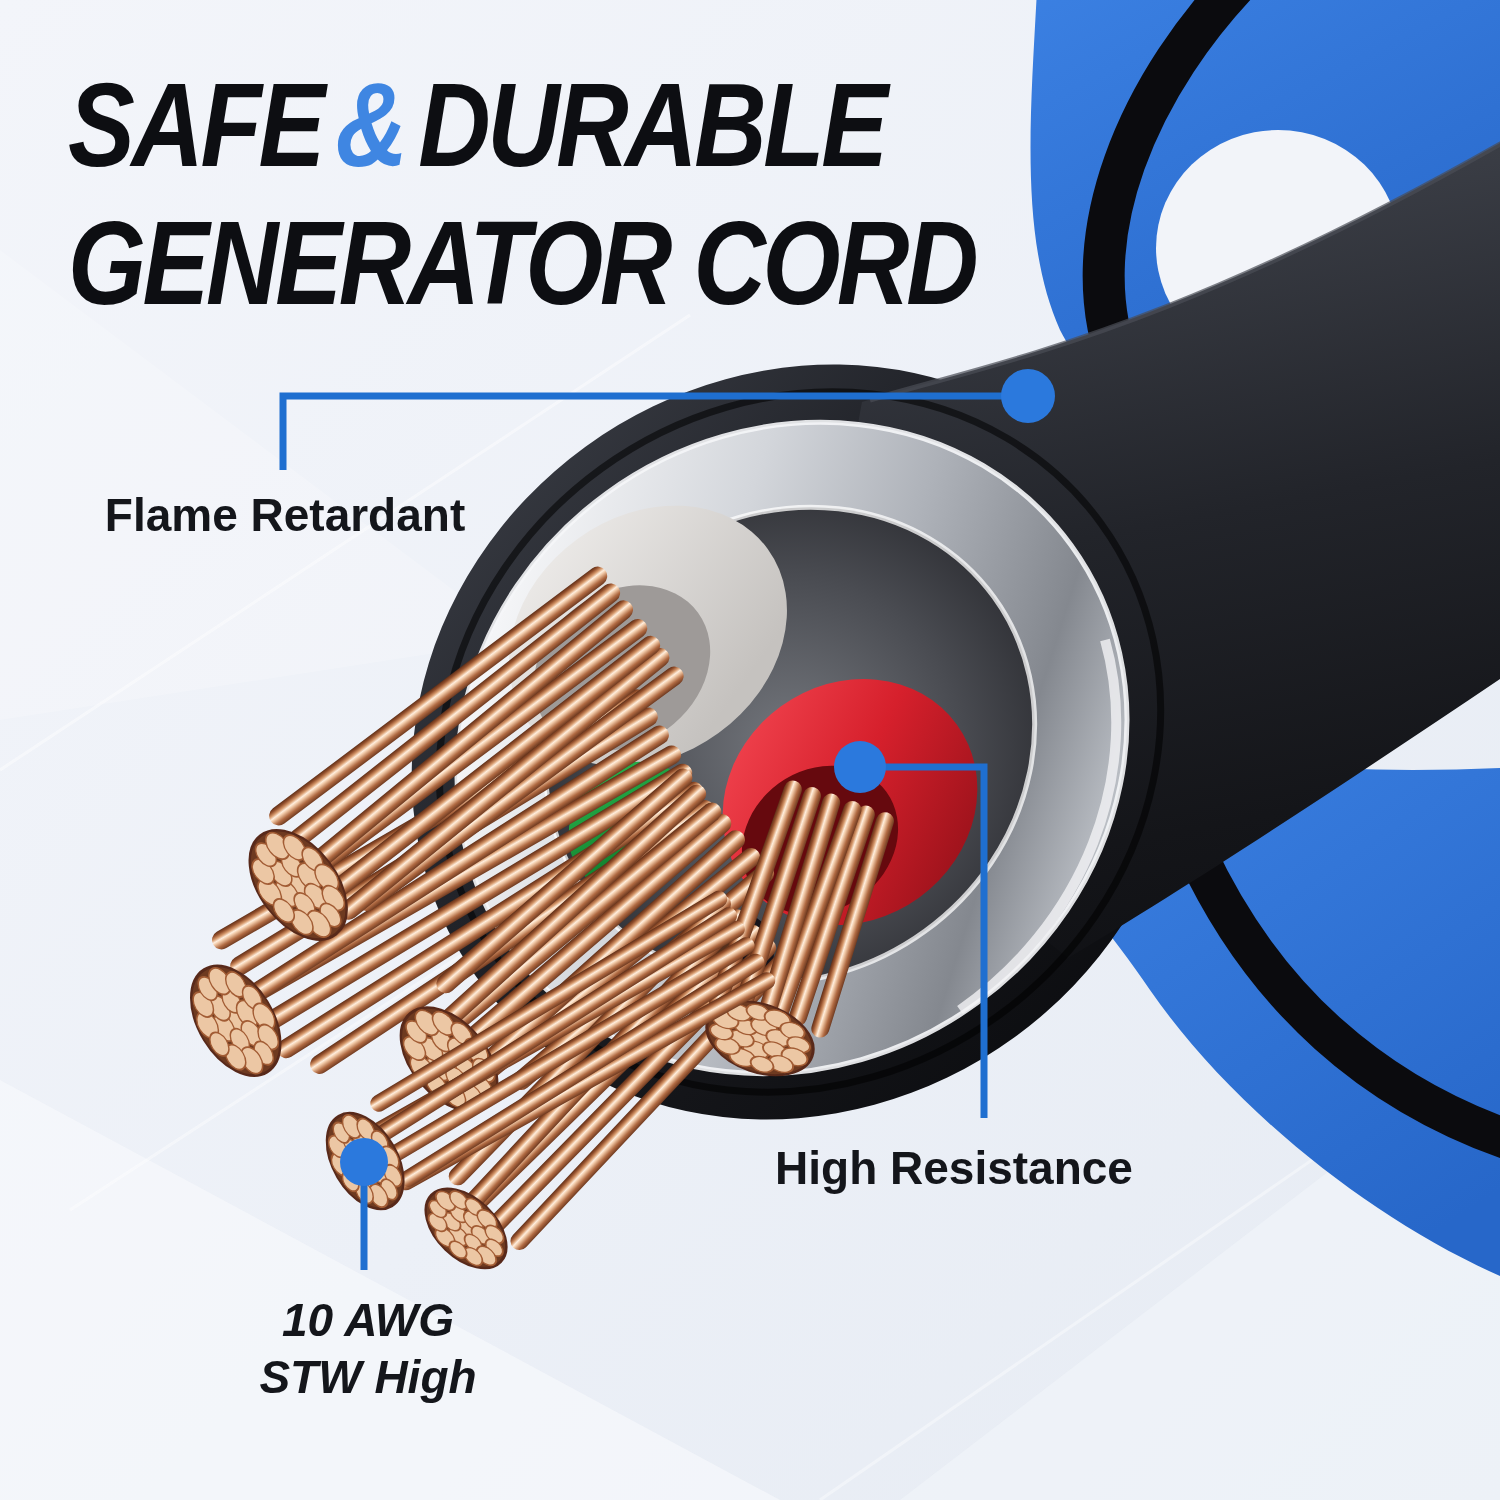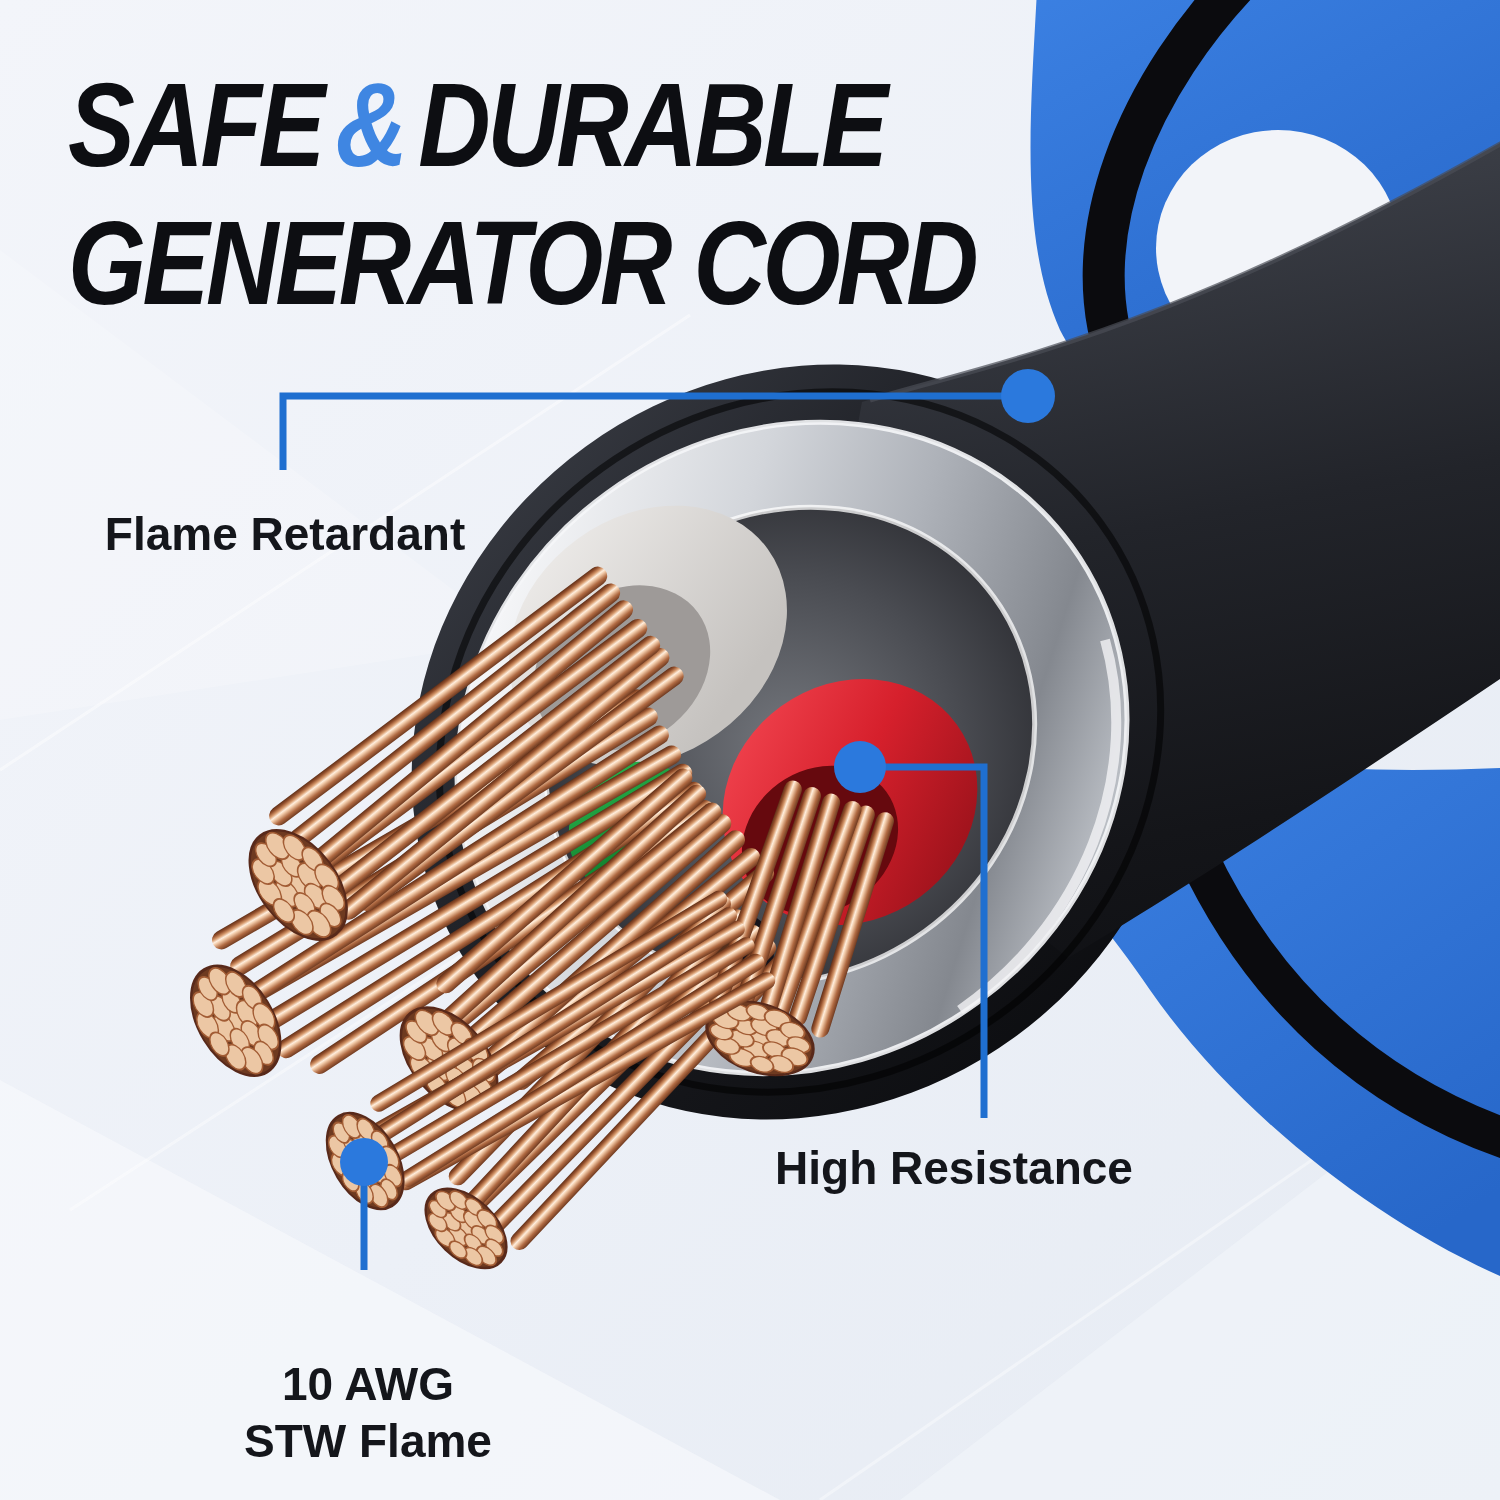--- a/index.html
+++ b/index.html
@@ -14,23 +14,23 @@
     font-style:italic;font-weight:700;font-size:118px;line-height:138px;
     letter-spacing:-4px;color:var(--title-color,#0d0e12);
     transform:scaleX(.85);transform-origin:0 0;white-space:nowrap;
   }
   .title .t-amp{color:var(--amp-blue,#3f86e2);margin:0 16px;}
   .label{
     position:absolute;transform:translateX(-50%);
     font-weight:700;font-size:46px;line-height:57px;text-align:center;
     color:var(--label-color,#14161b);white-space:nowrap;
   }
-  #label-jacket{left:285px;top:506px;}
+  #label-jacket{left:285px;top:487px;}
   #label-insulation{left:954px;top:1140px;}
-  #label-wire{left:368px;top:1356px;}
+  #label-wire{left:368px;top:1292px;font-style:italic;}
 </style>
 </head>
 <body>
 
 <svg id="scene" viewBox="0 0 1500 1500" aria-hidden="true">
   <defs>
     <linearGradient id="gBg" x1="0" y1="0" x2="1" y2="1">
       <stop offset="0" stop-color="#f3f5fa"></stop>
       <stop offset="0.55" stop-color="#ecf0f7"></stop>
       <stop offset="1" stop-color="#e6ebf3"></stop>
@@ -345,14 +345,14 @@
 <div class="label" id="label-jacket">
   <div>Flame Retardant</div>
 </div>
 
 <div class="label" id="label-insulation">
   <div>High Resistance</div>
 </div>
 
 <div class="label" id="label-wire">
   <div>10 AWG</div>
-  <div>STW Flame</div>
+  <div>STW High</div>
 </div>
 
 </body></html>

